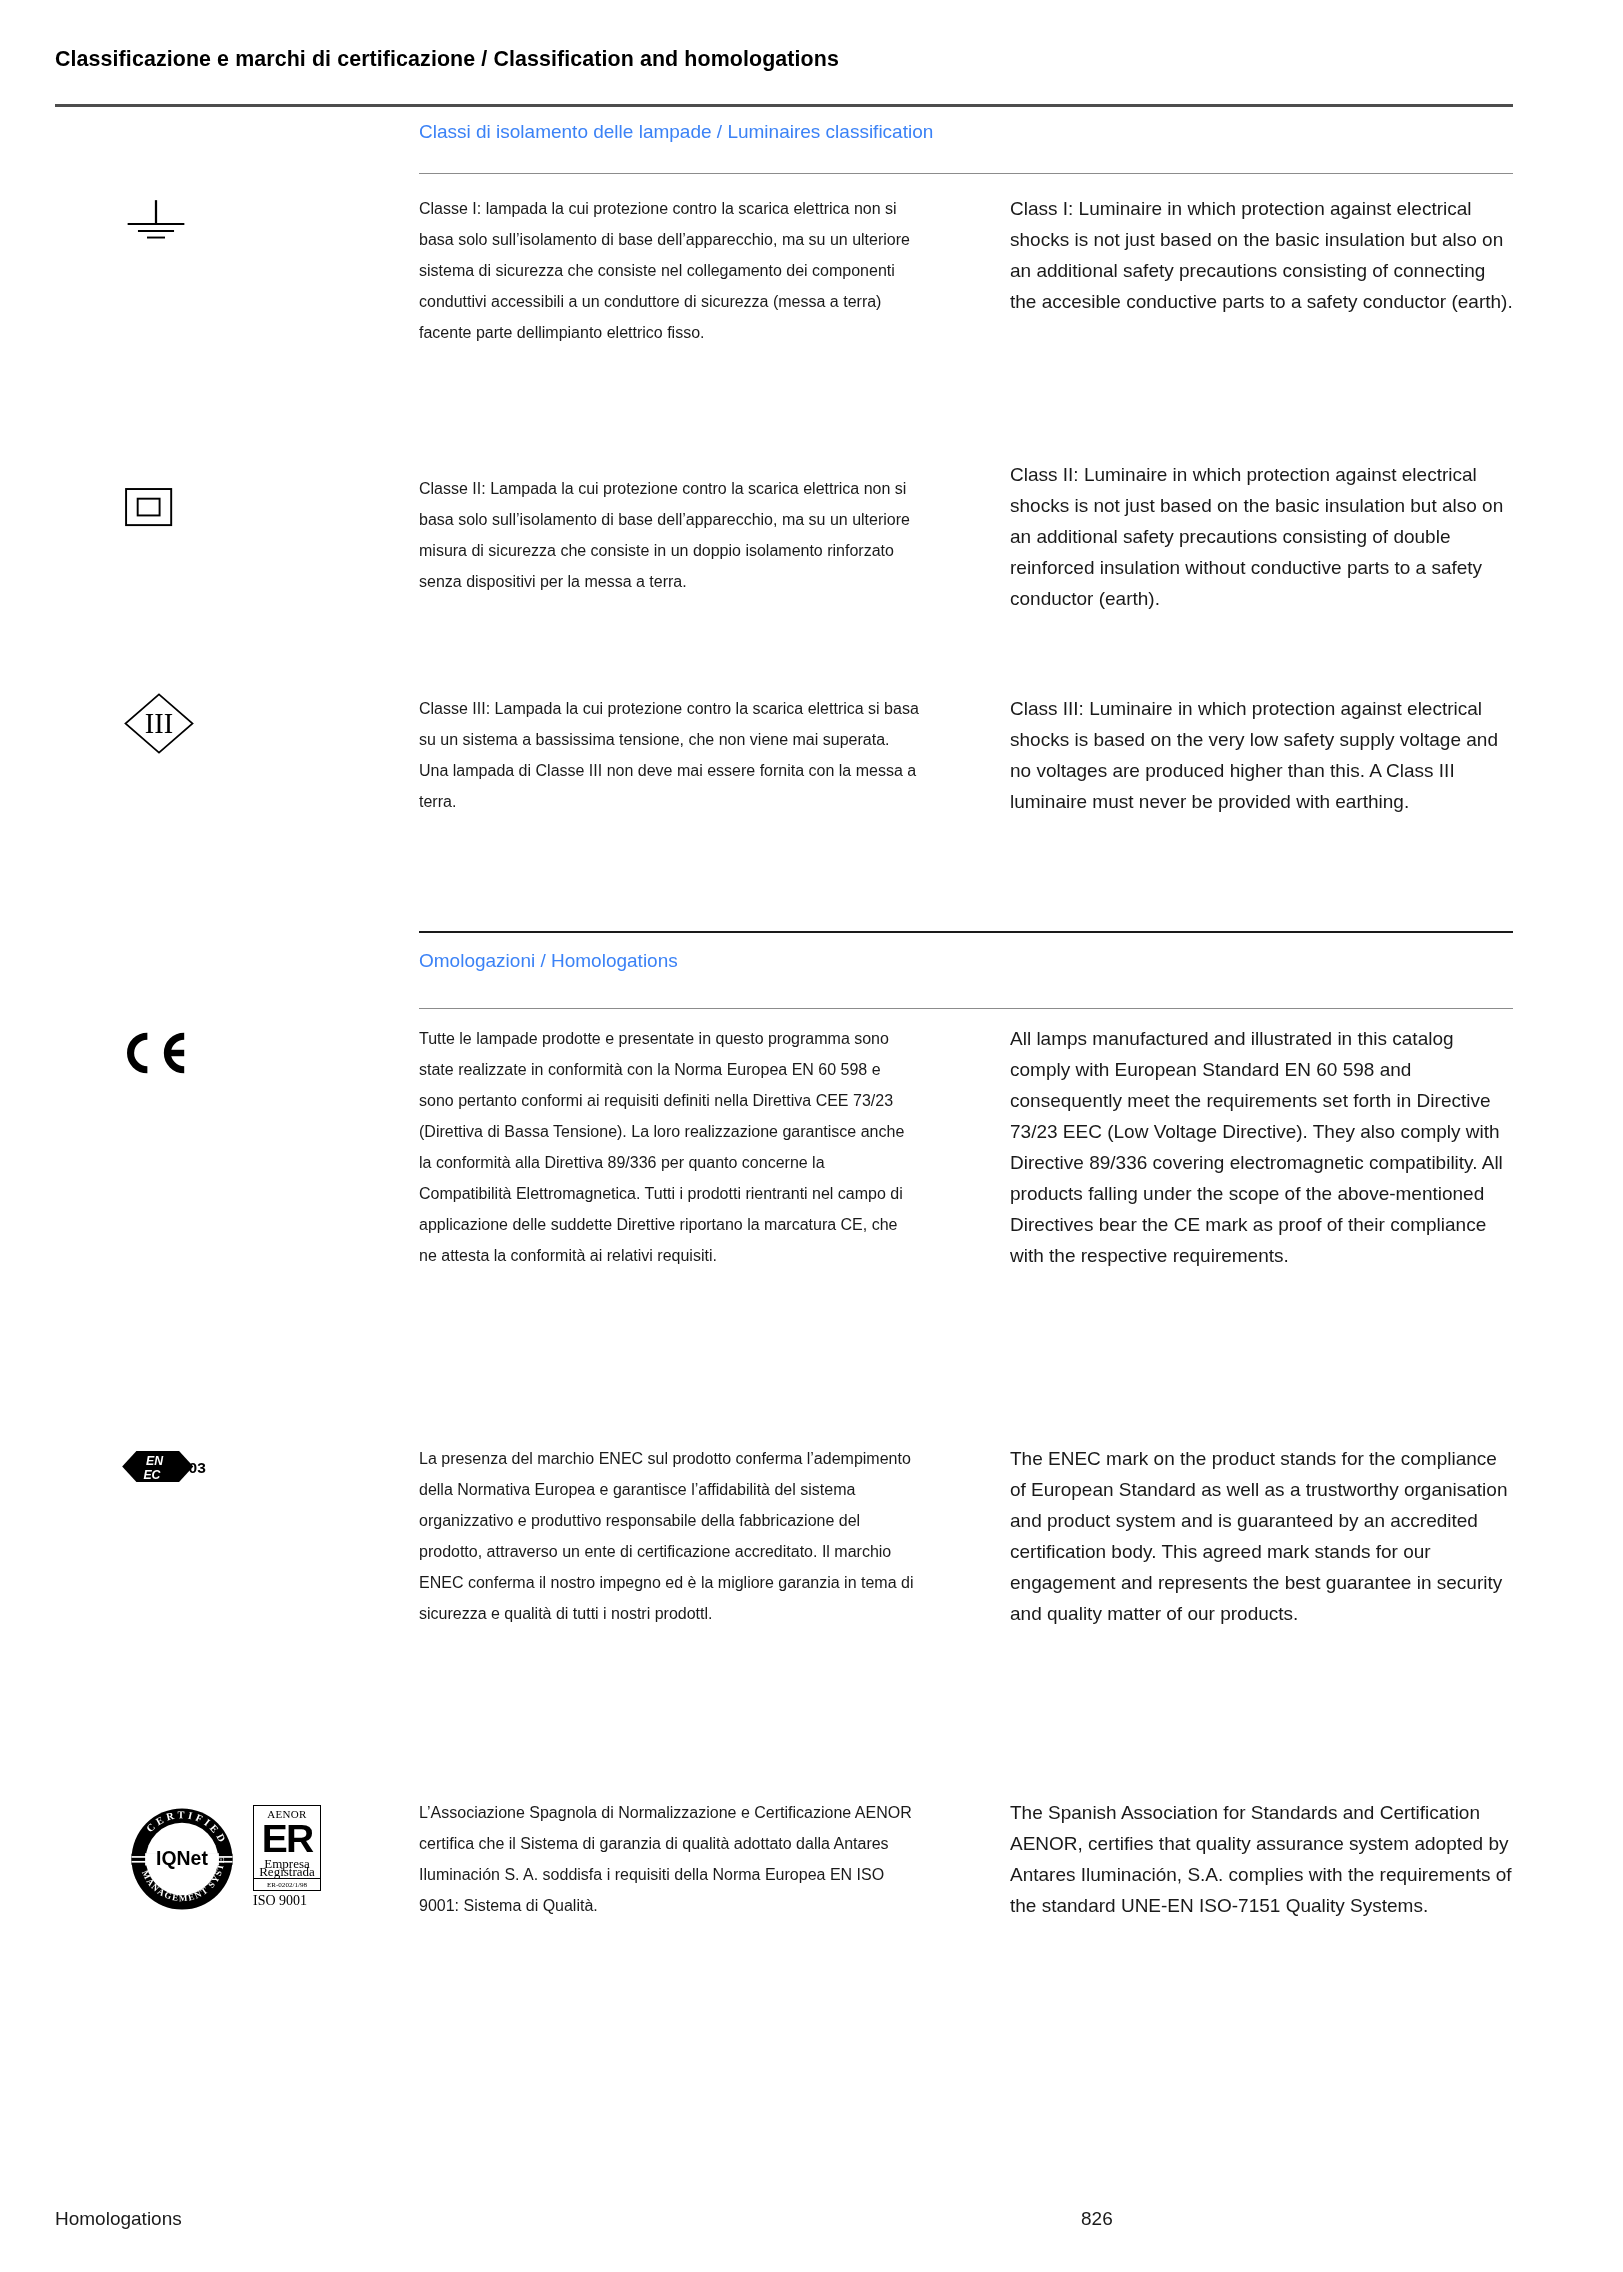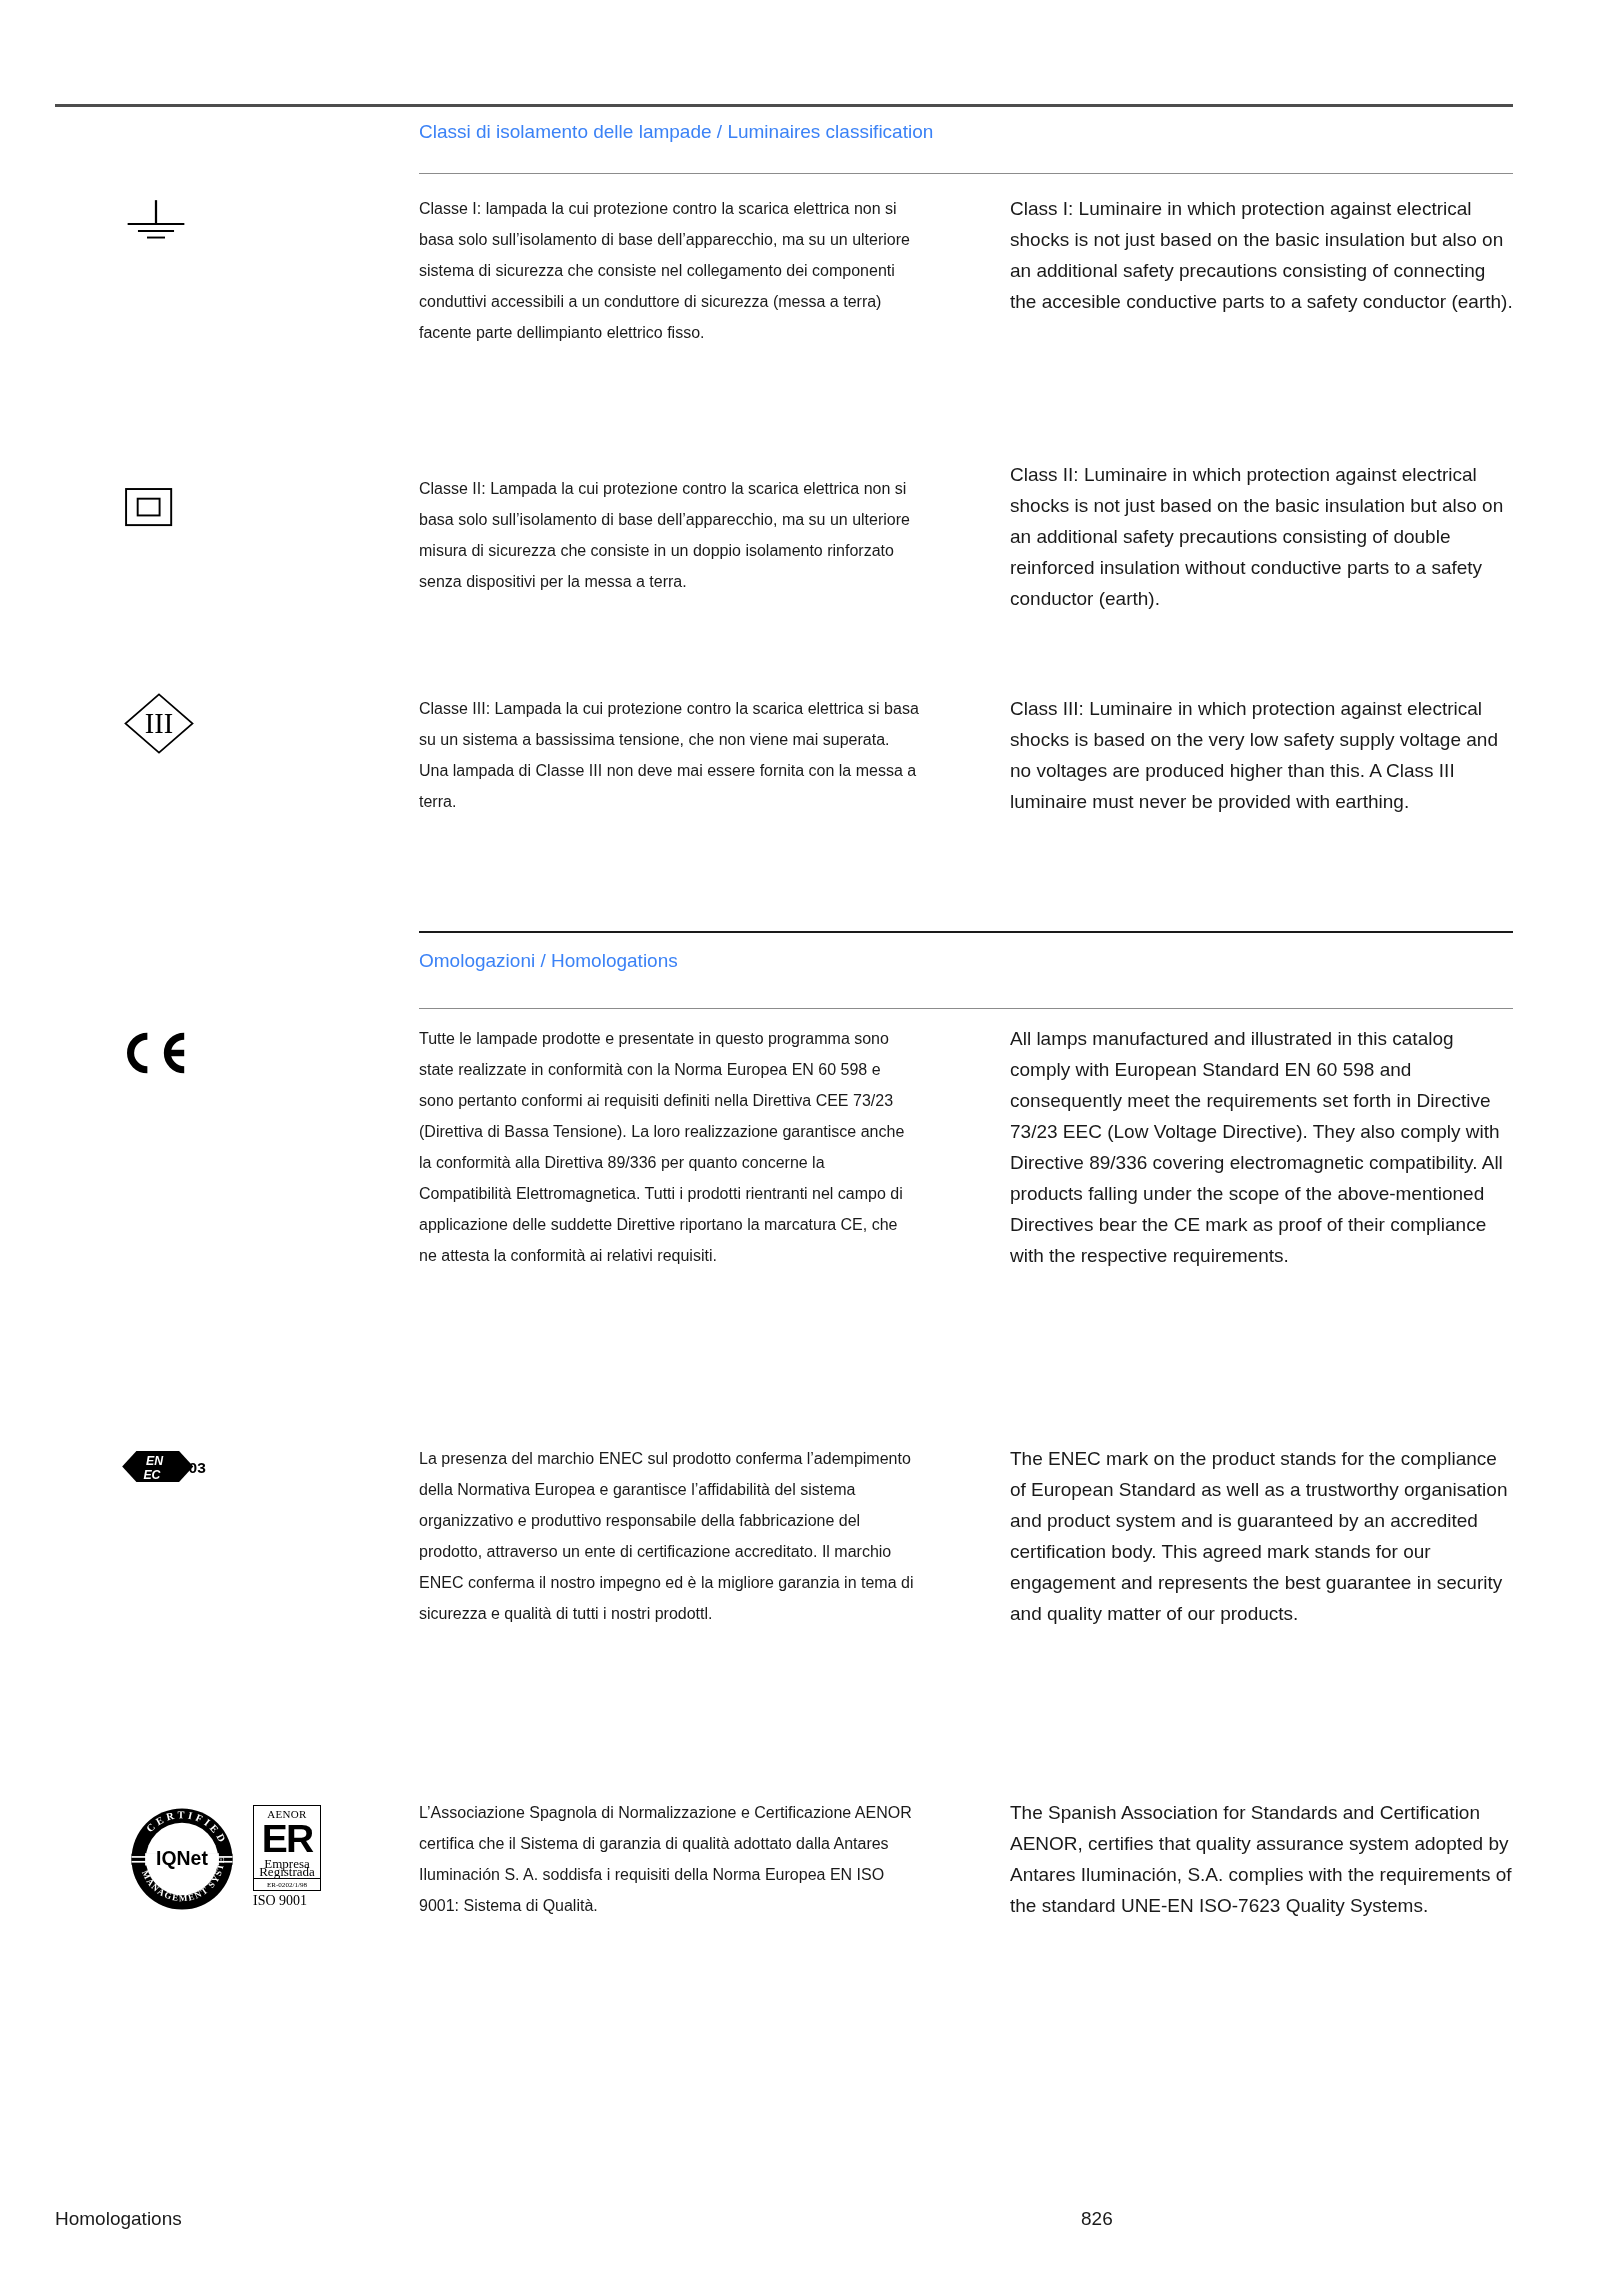--- a/index.html
+++ b/index.html
@@ -149,20 +149,21 @@
     padding-top: 1.9px;
     color: #000;
     font-family: Liberation Serif, serif;
   }
 </style>
 </head>
 <body>
 
 <div class="page">
 
+  <div class="page-title">Classificazione e marchi di certificazione / Classification and homologations</div>
   <div class="rule-top"></div>
 
   <div class="section-heading" style="top:121px">Classi di isolamento delle lampade / Luminaires classification</div>
   <div class="rule-thin" style="top:173px"></div>
 
   <div class="entry">
     <div class="icon-cell" style="top:195px">
       <svg class="sym" width="78" height="58" viewBox="0 0 120 90" aria-hidden="true">
         <line x1="60" y1="8" x2="60" y2="44" stroke="#000" stroke-width="3.5"></line>
         <line x1="16" y1="45" x2="104" y2="45" stroke="#000" stroke-width="3"></line>
@@ -254,20 +255,20 @@
         <div class="aenor-sub">
           <div>Empresa</div>
           <div>Registrada</div>
         </div>
         <div class="aenor-code">ER-0202/1/98</div>
       </div>
       <div class="aenor-iso">ISO 9001</div>
     </div>
 
     <div class="col-it" style="top:1797px">L’Associazione Spagnola di Normalizzazione e Certificazione AENOR certifica che il Sistema di garanzia di qualità adottato dalla Antares Iluminación S. A. soddisfa i requisiti della Norma Europea EN ISO 9001: Sistema di Qualità.</div>
-    <div class="col-en" style="top:1797px">The Spanish Association for Standards and Certification AENOR, certifies that quality assurance system adopted by Antares Iluminación, S.A. complies with the requirements of the standard UNE-EN ISO-7623 Quality Systems.</div>
+    <div class="col-en" style="top:1797px">The Spanish Association for Standards and Certification AENOR, certifies that quality assurance system adopted by Antares Iluminación, S.A. complies with the requirements of the standard UNE-EN ISO-7151 Quality Systems.</div>
   </div>
 
   <div class="footer-left">Homologations</div>
   <div class="footer-page">826</div>
 
 </div>
 
 
 </body></html>

